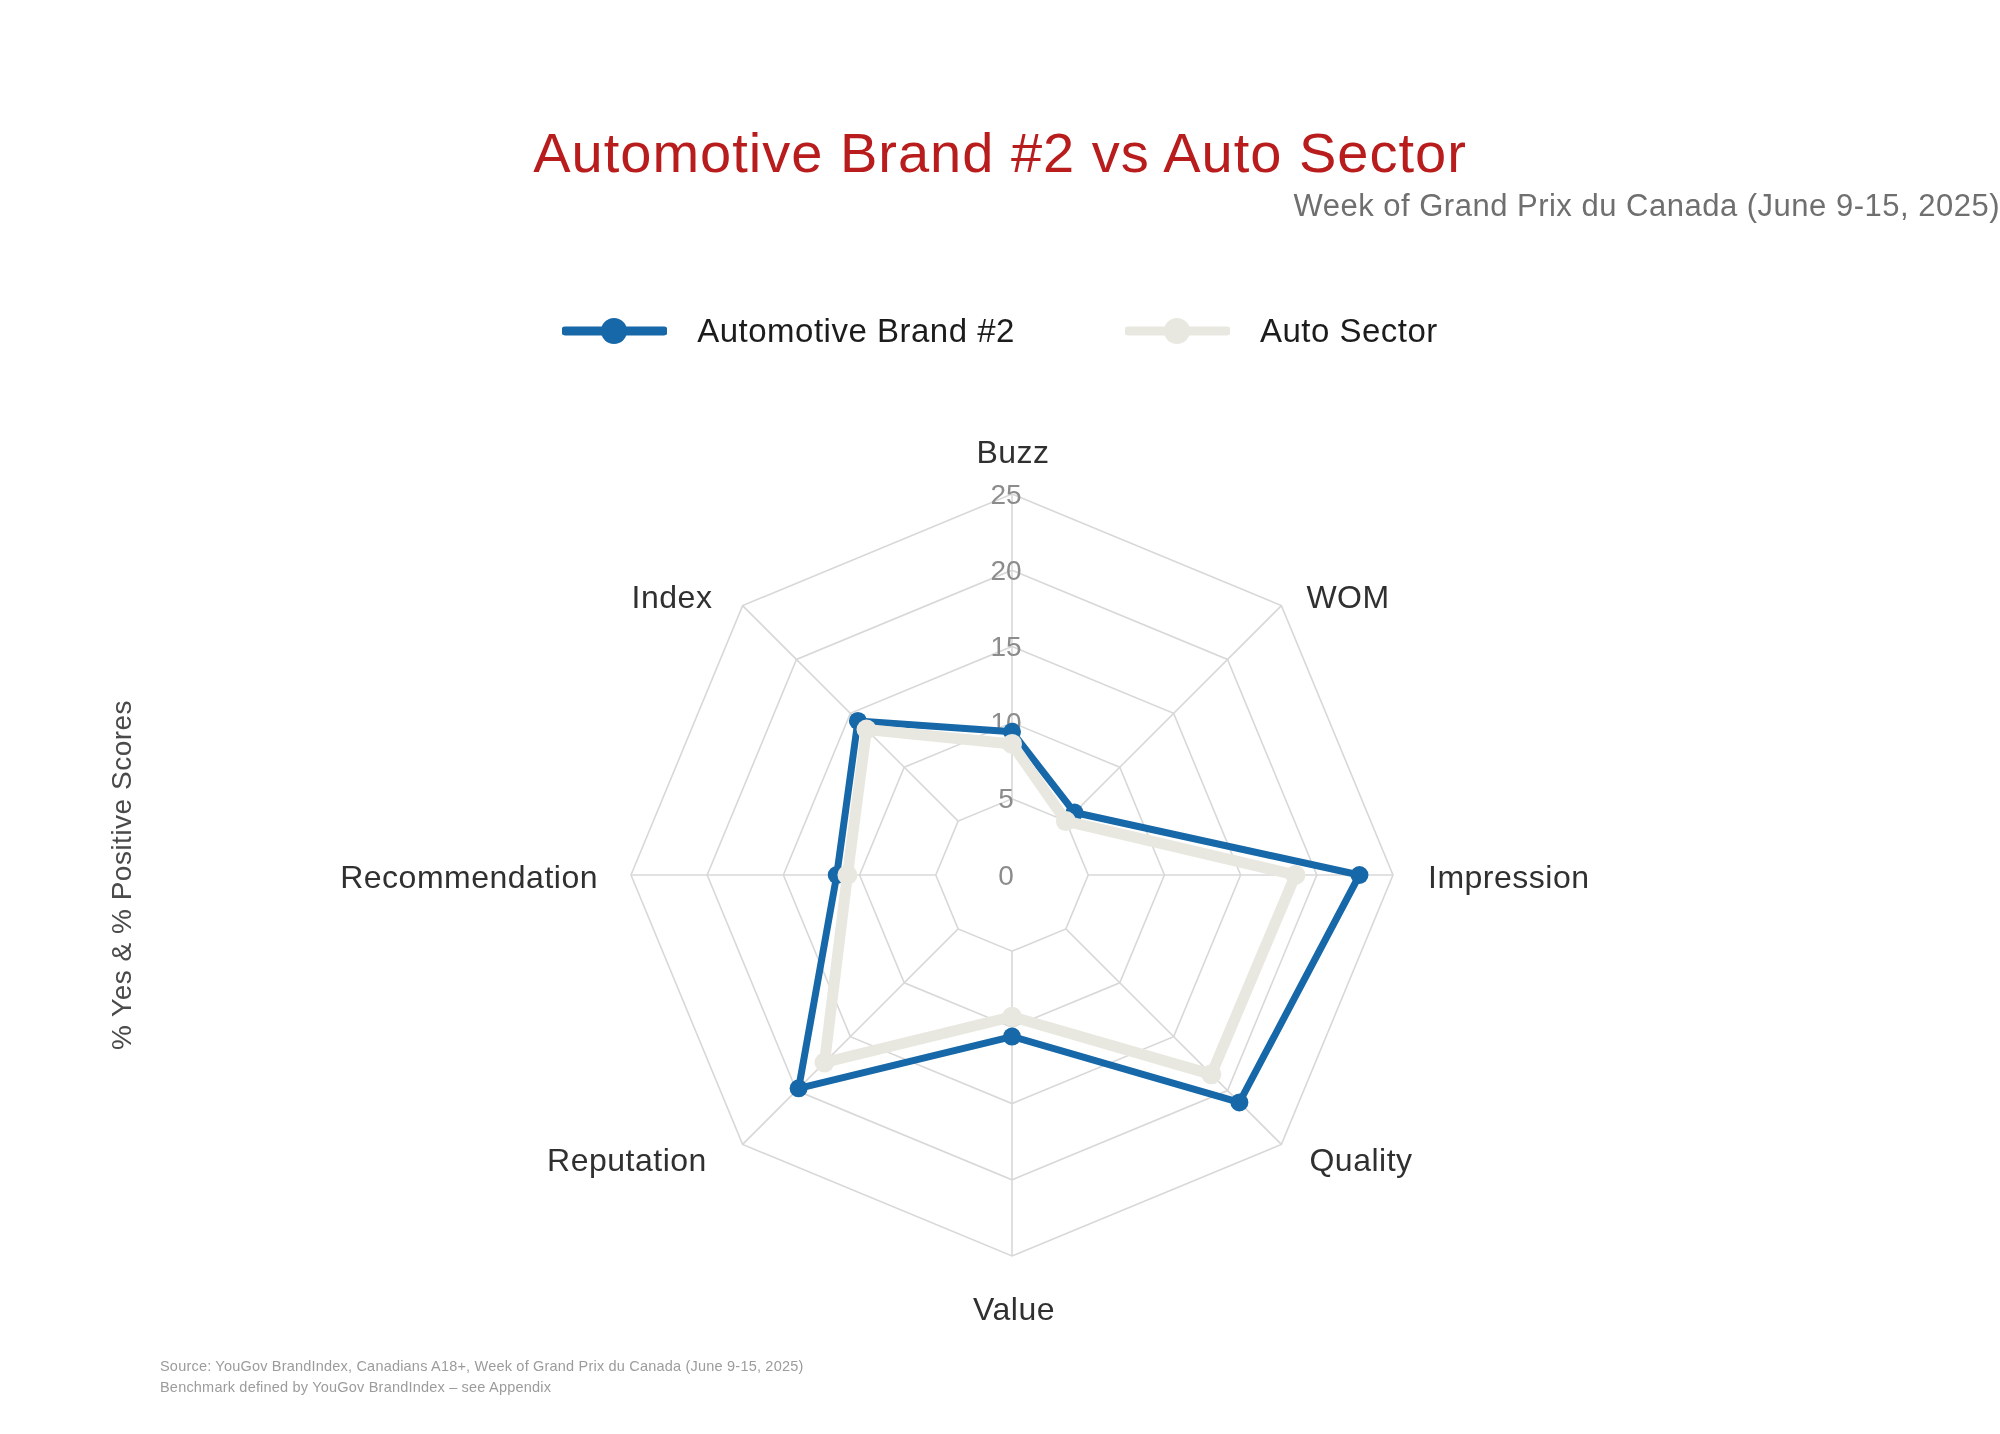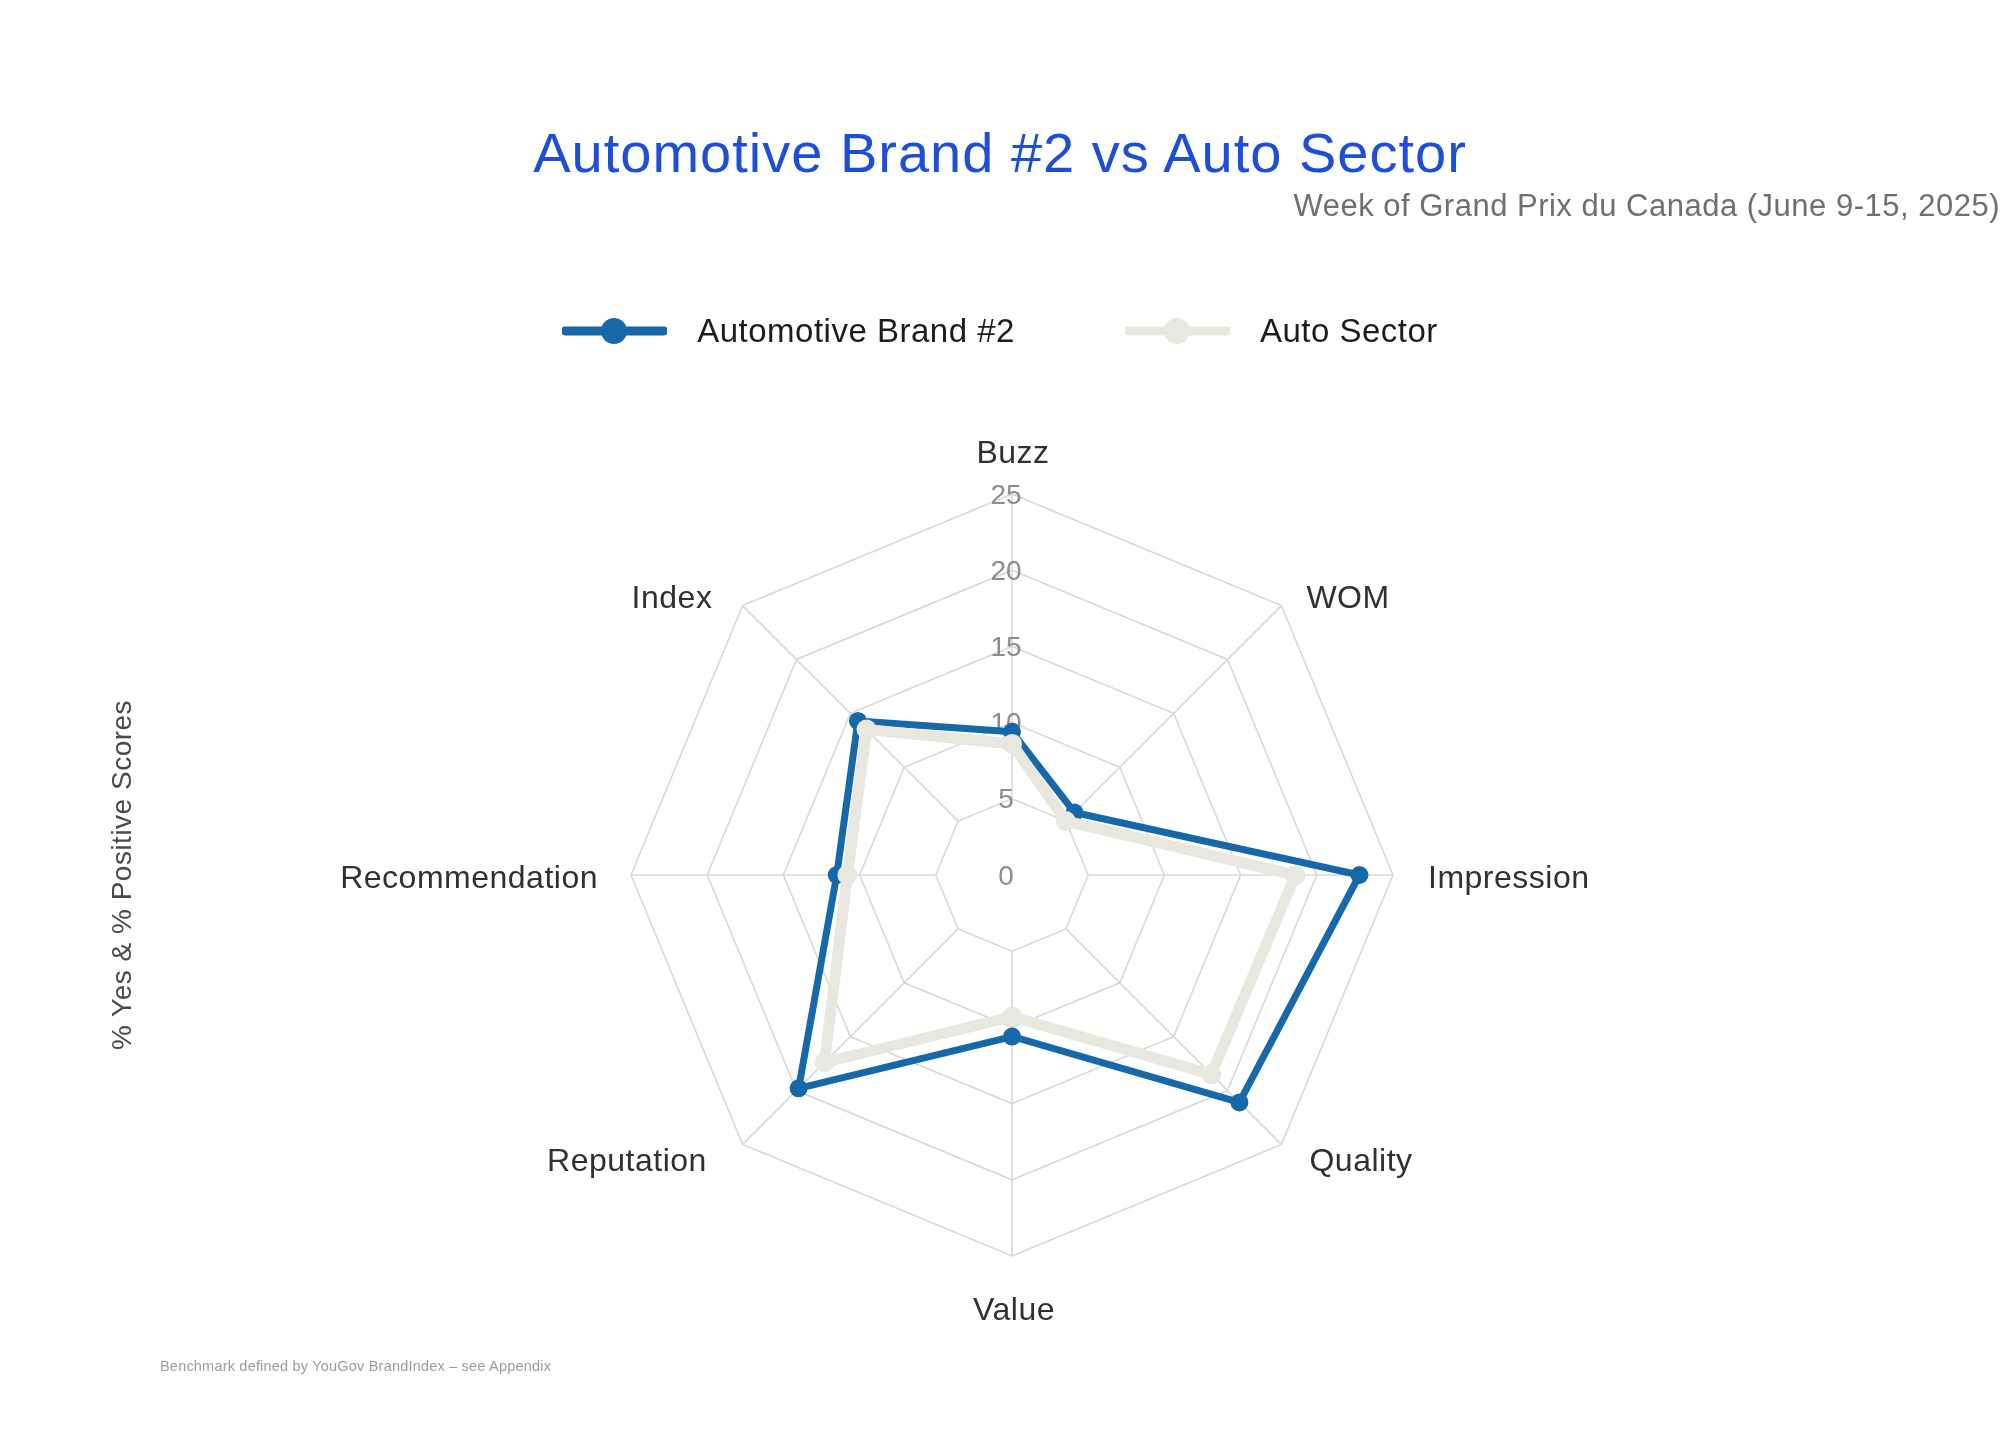--- a/index.html
+++ b/index.html
@@ -10,21 +10,21 @@
     background: #ffffff;
     font-family: "Liberation Sans", sans-serif;
     overflow: hidden;
   }
   #chart-title {
     position: absolute;
     top: 120px; left: 0; width: 2000px;
     text-align: center;
     font-size: 56px;
     letter-spacing: 1px;
-    color: #1d4ed8;
+    color: #b91c1c;
     font-weight: 400;
   }
   #chart-subtitle {
     position: absolute;
     top: 188px; left: 0; width: 2000px;
     text-align: right;
     font-size: 31px;
     letter-spacing: 0.5px;
     color: #6f6f6f;
     font-weight: 400;
@@ -138,16 +138,17 @@
       <text x="1361" y="1160" text-anchor="middle" dominant-baseline="central" font-size="32" fill="#303030" letter-spacing="0.5" font-family="&quot;Liberation Sans&quot;, sans-serif">Quality</text>
       <text x="1014" y="1309" text-anchor="middle" dominant-baseline="central" font-size="32" fill="#303030" letter-spacing="0.5" font-family="&quot;Liberation Sans&quot;, sans-serif">Value</text>
       <text x="627" y="1160" text-anchor="middle" dominant-baseline="central" font-size="32" fill="#303030" letter-spacing="0.5" font-family="&quot;Liberation Sans&quot;, sans-serif">Reputation</text>
       <text x="598" y="877" text-anchor="end" dominant-baseline="central" font-size="32" fill="#303030" letter-spacing="0.5" font-family="&quot;Liberation Sans&quot;, sans-serif">Recommendation</text>
       <text x="672" y="597" text-anchor="middle" dominant-baseline="central" font-size="32" fill="#303030" letter-spacing="0.5" font-family="&quot;Liberation Sans&quot;, sans-serif">Index</text>
     </svg>
 
   <div id="y-axis-title">% Yes &amp; % Positive Scores</div>
 
   <div id="footer">
+    <div>Source: YouGov BrandIndex, Canadians A18+, Week of Grand Prix du Canada (June 9-15, 2025)</div>
     <div>Benchmark defined by YouGov BrandIndex – see Appendix</div>
   </div>
 
 </div>
 
 </body></html>

